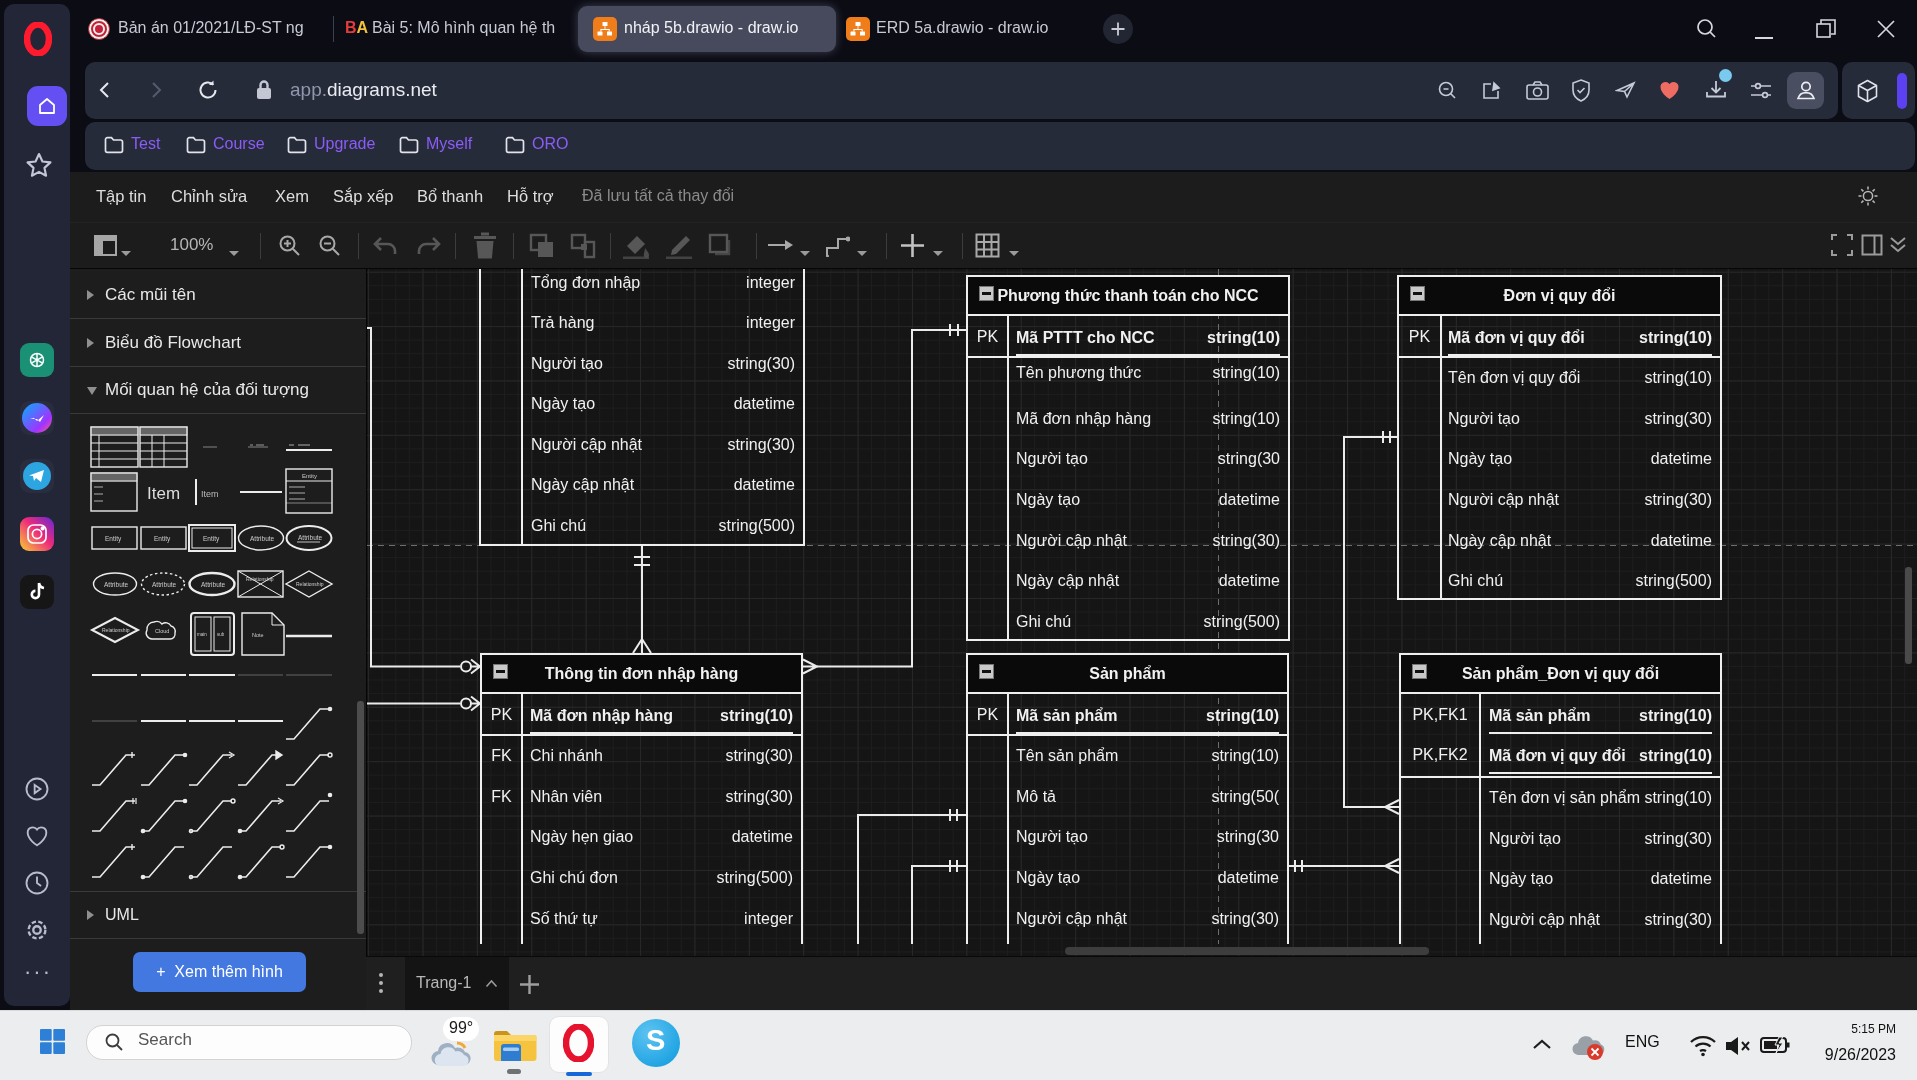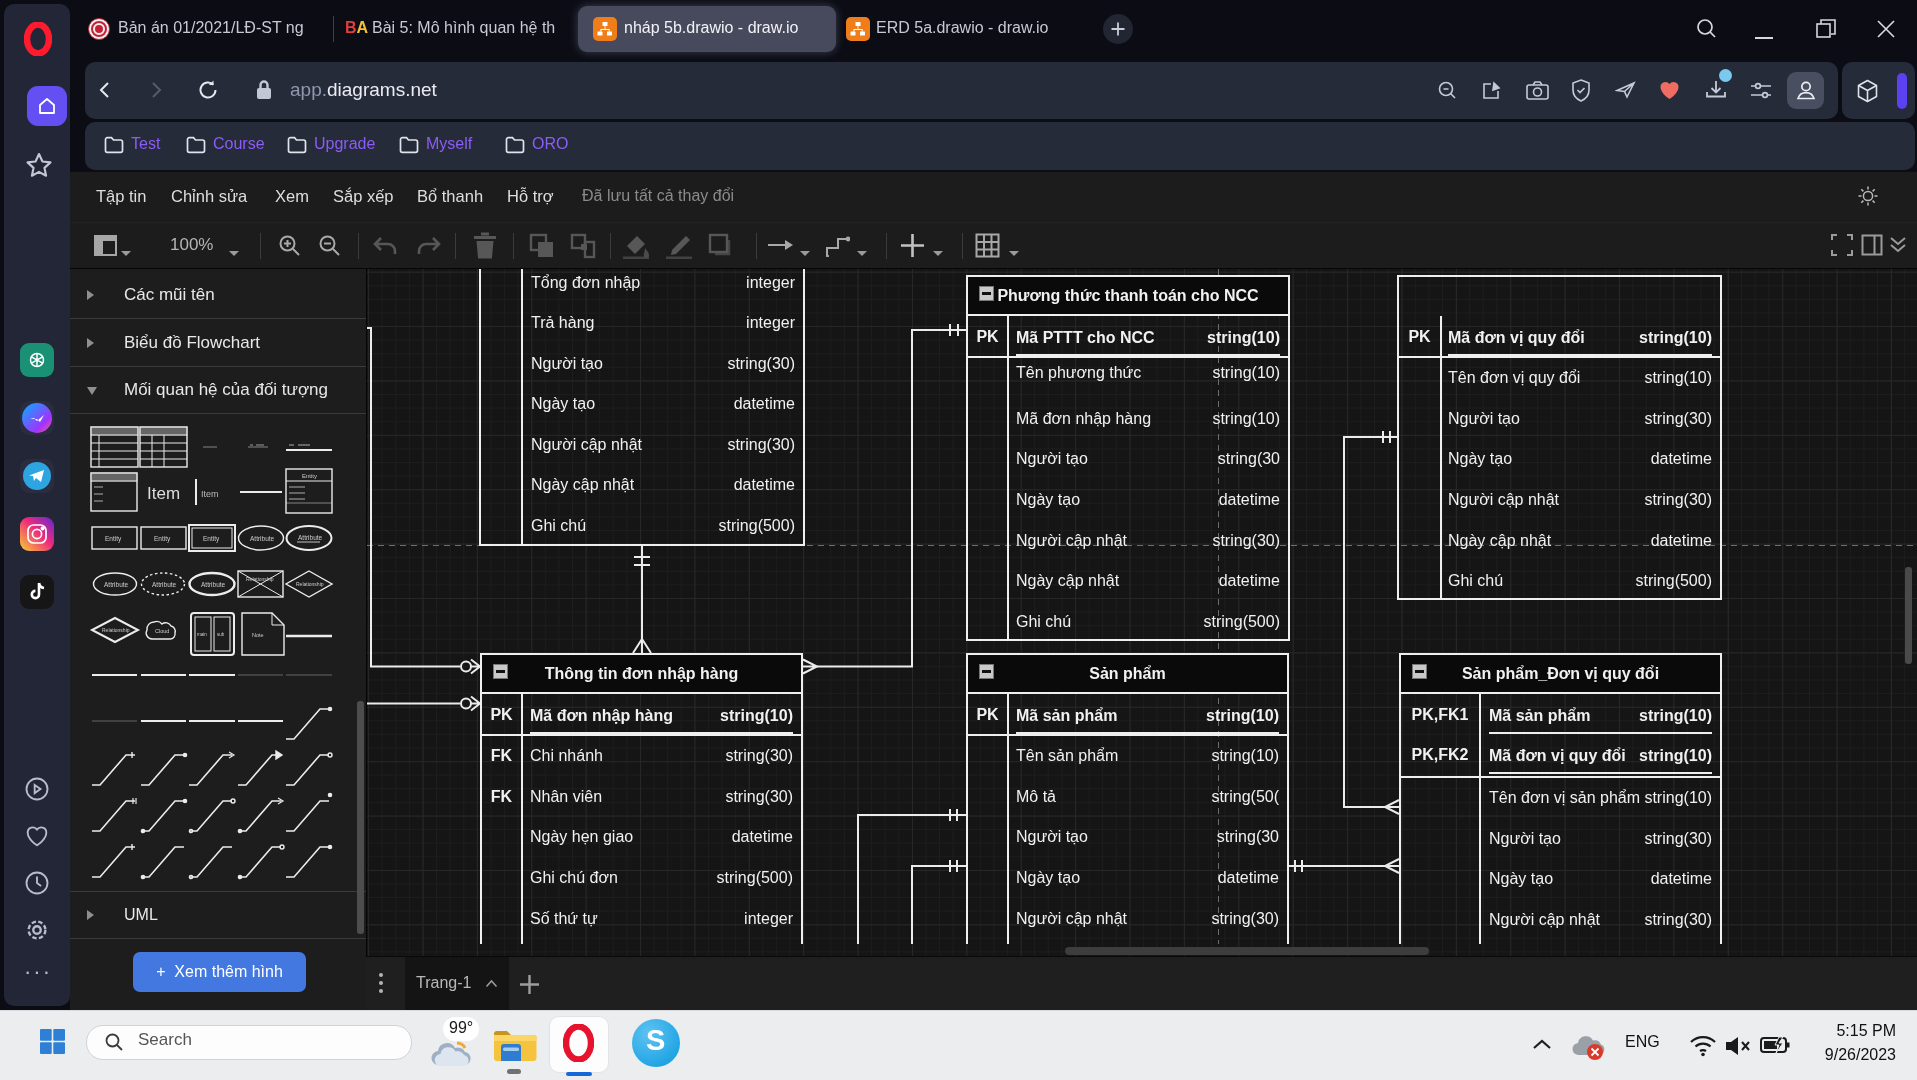--- a/index.html
+++ b/index.html
@@ -16,21 +16,21 @@
 #bkm{position:absolute;left:85px;top:122px;width:1830px;height:48px;border-radius:10px;background:#262b3a;}
 .bkitem{position:absolute;top:135px;font-size:16px;color:#8b5cf6;white-space:nowrap;}
 
 #page{position:absolute;left:70px;top:172px;width:1847px;height:838px;background:#1c1c1c;}
 #menubar{position:absolute;left:0;top:0;width:100%;height:50px;background:#1c1c1c;}
 .mi{position:absolute;top:15px;font-size:16.5px;color:#dedede;white-space:nowrap;}
 #toolbar{position:absolute;left:0;top:50px;width:100%;height:45px;background:#1c1c1c;border-top:1px solid #222;}
 .tsep{position:absolute;top:10px;width:1px;height:26px;background:#3c3c3c;}
 #palette{position:absolute;left:0;top:96px;width:296px;height:742px;background:#1d1d1d;border-top:1px solid #060606;}
 .shead{position:absolute;left:0;width:100%;height:46px;border-bottom:1px solid #3a3a3a;color:#e8e8e8;font-size:17px;line-height:46px;}
-.shead span{margin-left:54px;}
+.shead span{margin-left:35px;}
 .car{position:absolute;left:16px;}
 #canvas{position:absolute;left:296px;top:96px;width:1551px;height:688px;background:#151515;border-top:1px solid #060606;border-left:1px solid #060606;
 background-image:
  linear-gradient(to right,#272727 1px,transparent 1px),
  linear-gradient(to bottom,#272727 1px,transparent 1px),
  linear-gradient(to right,#1d1d1d 1px,transparent 1px),
  linear-gradient(to bottom,#1d1d1d 1px,transparent 1px);
 background-size:54.4px 54.4px,54.4px 54.4px,13.6px 13.6px,13.6px 13.6px;
 background-position:1.1px 0,0 2.7px,1.1px 0,0 2.7px;}
 #diagram{position:absolute;left:0;top:0;width:1551px;height:675px;overflow:hidden;}
@@ -608,21 +608,21 @@
   </g>
  </svg>
  <div class="shead" style="top:622px;border-top:1px solid #3a3a3a;border-bottom:1px solid #3a3a3a"><svg class="car" width="10" height="12" viewBox="0 0 10 12" style="top:17px">
             <path d="M1 1l7 5-7 5z" fill="#8f8f8f"></path>
           </svg><span style="font-size:16px">UML</span></div>
  <div class="abs" style="left:63px;top:683px;width:173px;height:40px;background:#4378e0;border-radius:7px;color:#fff;font-size:16px;text-align:center;line-height:40px">+&nbsp; Xem thêm hình</div>
  <div class="abs" style="left:287px;top:432px;width:7px;height:233px;background:#4d4d4d;border-radius:3px"></div>
 </div>
 <style>
 .u{position:absolute;top:3px;height:32px;border-bottom:2px solid #efefef;display:flex;justify-content:space-between;align-items:center;font-weight:700;white-space:nowrap;}
-.row .k{position:absolute;top:50%;transform:translateY(-50%);text-align:center;font-weight:700;}
+.row .k{position:absolute;top:50%;transform:translateY(-50%);text-align:center;font-weight:400;}
 .u span{position:static;white-space:nowrap;}
 </style>
 <div id="canvas">
  <div class="abs" style="left:0;top:276px;width:1551px;height:1px;background:repeating-linear-gradient(90deg,#6e6e6e 0 6px,transparent 6px 11px)"></div>
  <div class="abs" style="left:851px;top:0;width:1px;height:675px;background:repeating-linear-gradient(180deg,#6e6e6e 0 6px,transparent 6px 11px)"></div>
  <div id="diagram">
   <svg class="abs" style="left:0;top:0" width="1551" height="675" viewBox="0 0 1551 675">
    <g stroke="#ebebeb" stroke-width="2" fill="none">
     <path d="M275 277V384"></path>
               <path d="M267 288h16M267 296h16"></path>
@@ -716,20 +716,21 @@
               <span style="left:48px">Ngày cập nhật</span>
               <span class="t">datetime</span>
             </div>
    <div class="row" style="top:324.7px">
               <span style="left:48px">Ghi chú</span>
               <span class="t">string(500)</span>
             </div>
   </div>
 
   <div class="tbl" style="left:1030px;top:6px;width:325px;height:325.2px">
+   <div class="ttl"><div class="cbx"></div>Đơn vị quy đổi</div>
    <div class="vd" style="left:41px"></div>
    <div class="row pkr" style="top:40.5px;height:38px">
               <span class="k" style="left:0;width:41px">PK</span>
               <div class="u" style="left:49px;right:8px">
                 <span>Mã đơn vị quy đổi</span>
                 <span>string(10)</span>
               </div>
             </div>
    <div class="hr2" style="top:78.5px"></div>
    <div class="row" style="top:80.5px">
@@ -942,15 +943,15 @@
  <svg class="abs" style="left:1724px;top:24px" width="28" height="22" viewBox="0 0 28 22">
         <path d="M2 7h5l7-5v18l-7-5H2z" fill="#1a1a1a"></path>
         <path d="M18 7l7 8M25 7l-7 8" stroke="#1a1a1a" stroke-width="2"></path>
       </svg>
  <svg class="abs" style="left:1760px;top:25px" width="30" height="18" viewBox="0 0 30 18">
         <rect x="1" y="2" width="25" height="14" rx="3" fill="none" stroke="#1a1a1a" stroke-width="2"></rect>
         <rect x="27" y="6.5" width="2.5" height="5" fill="#1a1a1a"></rect>
         <rect x="4" y="5" width="13" height="8" fill="#1a1a1a"></rect>
         <path d="M19 1l-4 8h4l-3 8 7-10h-4l4-6z" fill="#1a1a1a" stroke="#ecedee" stroke-width="1"></path>
       </svg>
- <div class="abs" style="left:1831px;top:11px;width:65px;font-size:16px;color:#111;text-align:right">5:15 PM</div>
+ <div class="abs" style="left:1831px;top:11px;width:65px;font-size:12px;color:#111;text-align:right">5:15 PM</div>
  <div class="abs" style="left:1811px;top:35px;width:85px;font-size:16px;color:#111;text-align:right">9/26/2023</div>
 </div>
 </div>
 </body></html>

